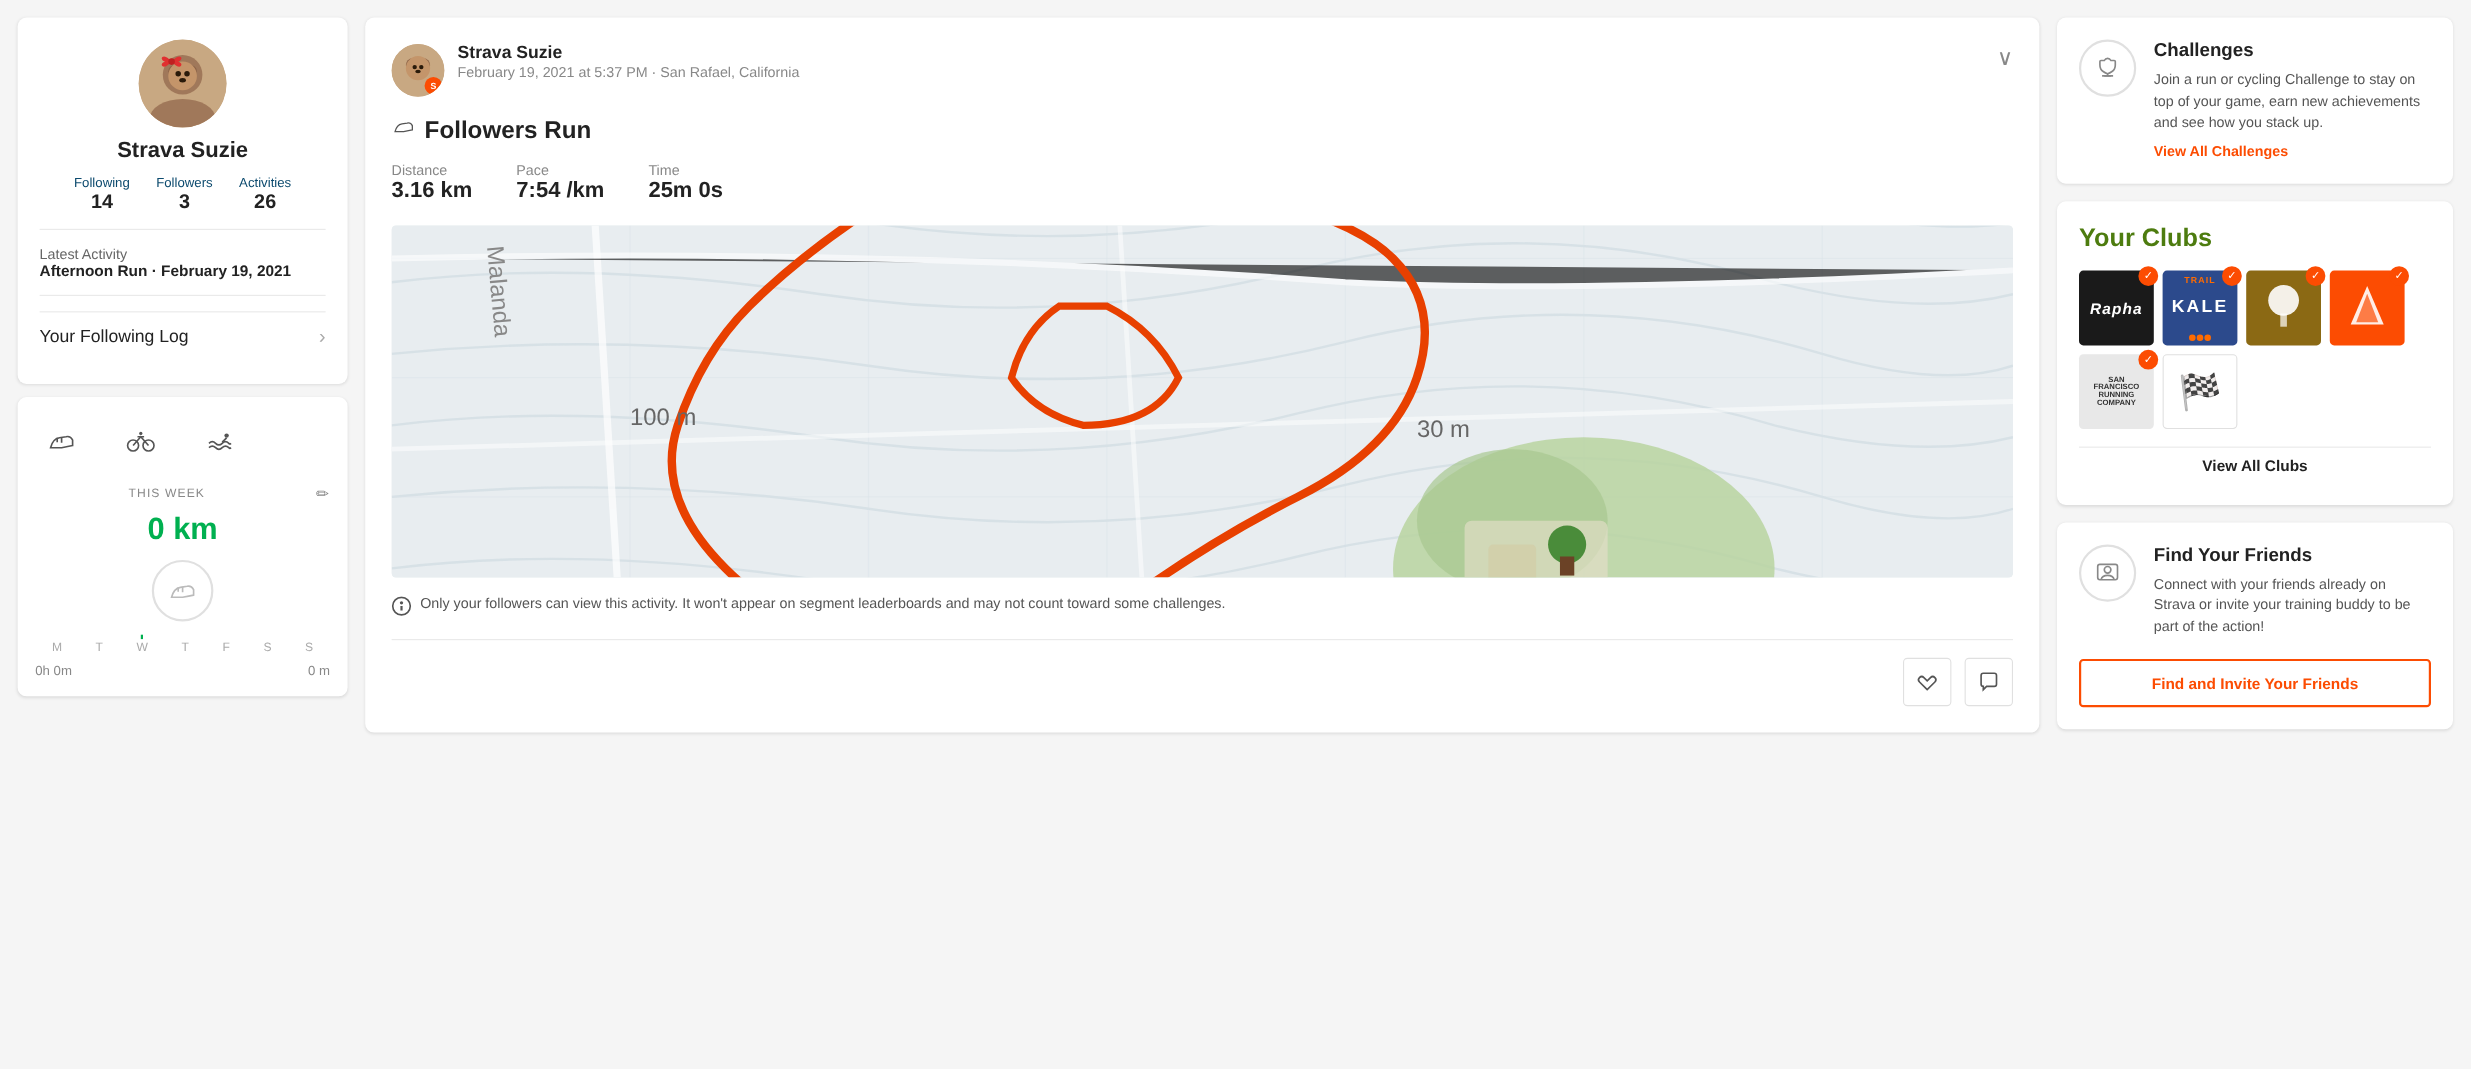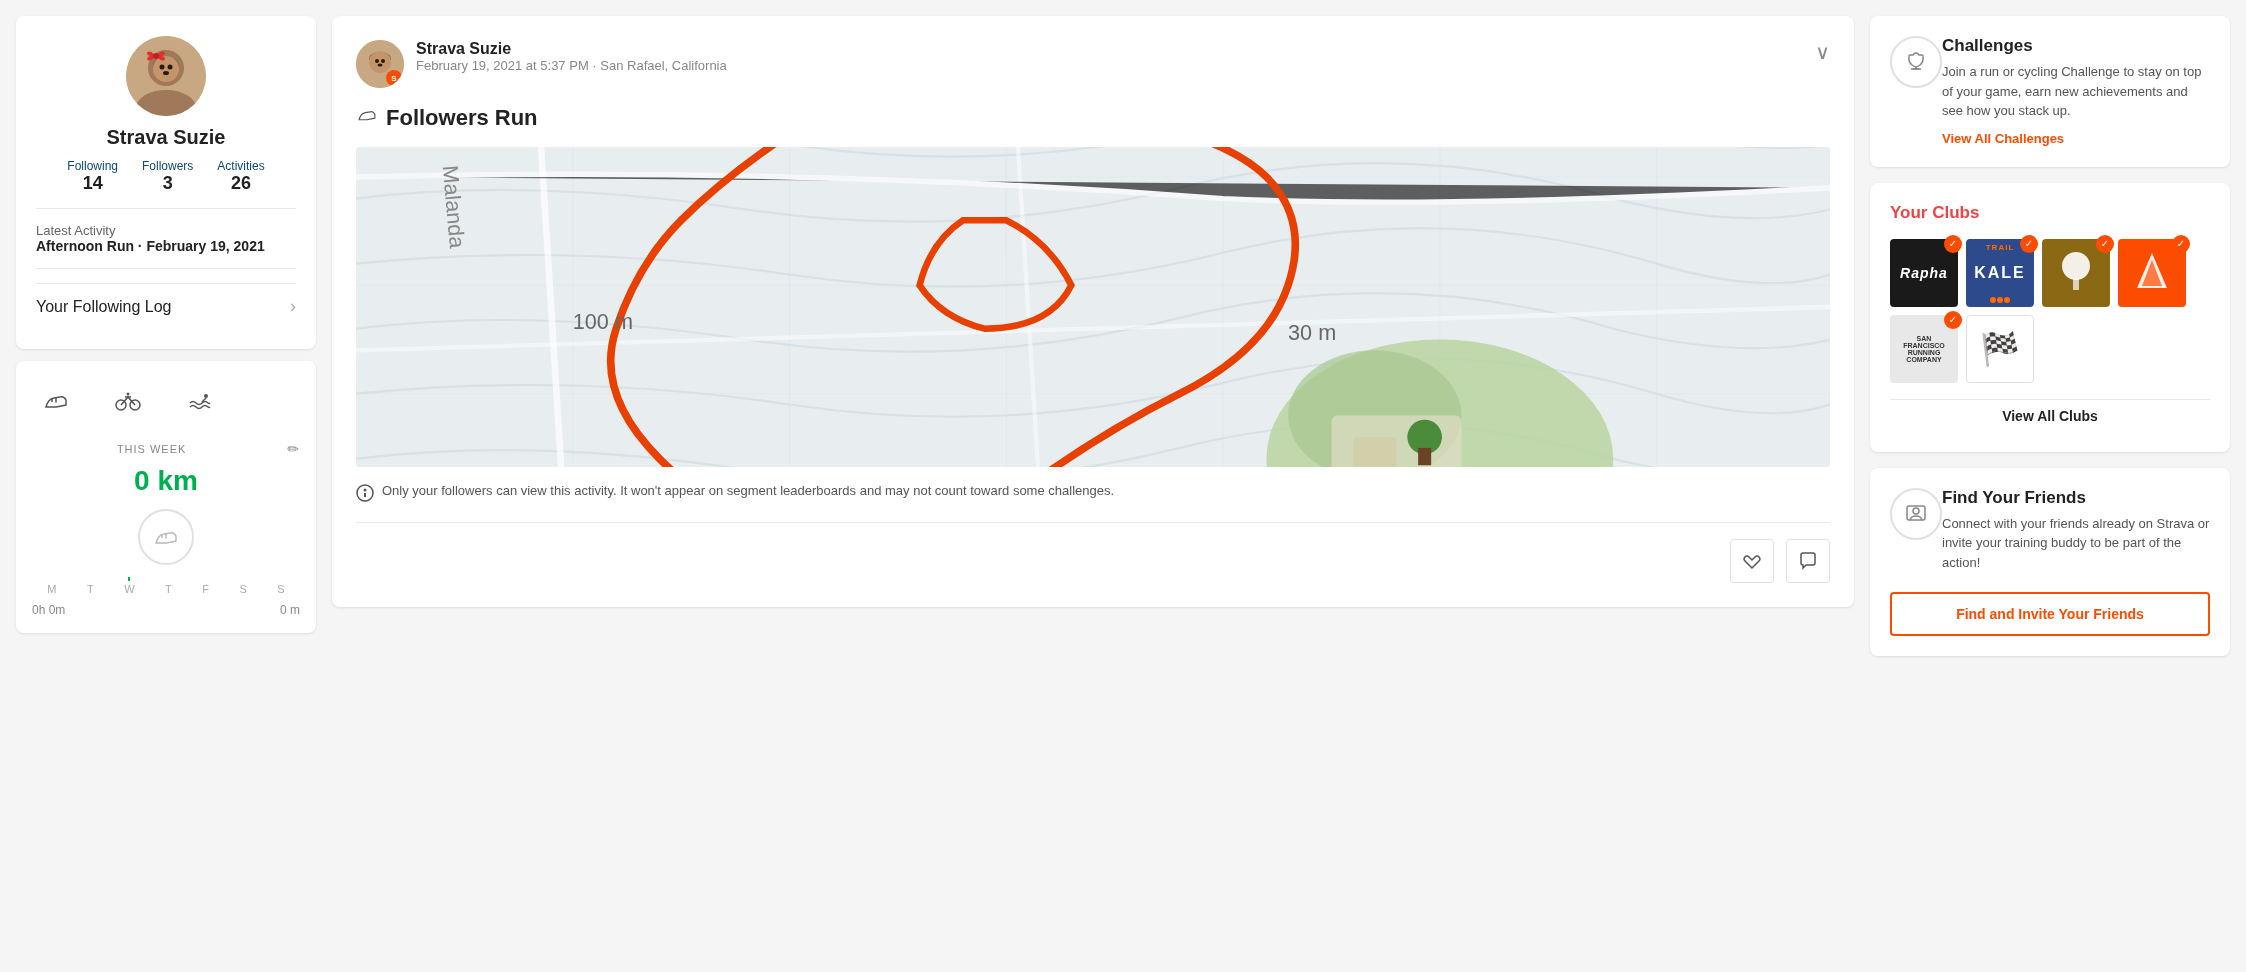--- a/index.html
+++ b/index.html
@@ -396,20 +396,21 @@
     .sidebar-widget {
       background: #fff;
       border-radius: 8px;
       padding: 20px;
       box-shadow: 0 1px 3px rgba(0,0,0,0.1);
     }
 
     .widget-row {
       display: flex;
       align-items: flex-start;
+      gap: 16px;
     }
 
     .widget-icon-circle {
       width: 52px;
       height: 52px;
       border-radius: 50%;
       border: 2px solid #e0e0e0;
       display: flex;
       align-items: center;
       justify-content: center;
@@ -446,23 +447,23 @@
 
     
     .clubs-section {
       background: #fff;
       border-radius: 8px;
       padding: 20px;
       box-shadow: 0 1px 3px rgba(0,0,0,0.1);
     }
 
     .clubs-title {
-      font-size: 17px;
-      font-weight: 700;
-      color: #ef4444;
+      font-size: 23px;
+      font-weight: 700;
+      color: #4d7c0f;
       margin-bottom: 16px;
     }
 
     .clubs-grid {
       display: flex;
       flex-wrap: wrap;
       gap: 8px;
       margin-bottom: 16px;
     }
 
@@ -783,20 +784,34 @@
       <div class="activity-title">
         <span class="activity-type-icon">
           
           <svg width="22" height="22" viewBox="0 0 28 28" fill="none" xmlns="http://www.w3.org/2000/svg">
             <path d="M4 20 Q6 12 12 11 L18 10 Q22 9 24 13 L24 18 Q20 19 14 20 Z" stroke="#555" stroke-width="1.5" fill="none"></path>
           </svg>
         </span>
         <span class="activity-name">Followers Run</span>
       </div>
 
+      <div class="activity-stats-row">
+        <div class="activity-stat">
+          <span class="activity-stat-label">Distance</span>
+          <span class="activity-stat-value">3.16 km</span>
+        </div>
+        <div class="activity-stat">
+          <span class="activity-stat-label">Pace</span>
+          <span class="activity-stat-value">7:54 /km</span>
+        </div>
+        <div class="activity-stat">
+          <span class="activity-stat-label">Time</span>
+          <span class="activity-stat-value">25m 0s</span>
+        </div>
+      </div>
 
       <div class="map-container map-bg">
         <svg class="map-svg" viewBox="0 0 680 320" xmlns="http://www.w3.org/2000/svg" preserveAspectRatio="xMidYMid slice">
 
           <rect width="680" height="320" fill="#e8edf0"></rect>
 
           <path d="M0 80 Q100 70 200 85 Q300 100 400 75 Q500 50 600 80 Q650 90 680 85" stroke="#ccd8e0" stroke-width="1" fill="none" opacity="0.6"></path>
           <path d="M0 110 Q80 100 180 115 Q280 130 380 105 Q480 80 580 110 Q640 125 680 115" stroke="#ccd8e0" stroke-width="1" fill="none" opacity="0.6"></path>
           <path d="M0 140 Q100 130 200 145 Q300 160 400 135 Q500 110 600 140 Q650 155 680 145" stroke="#ccd8e0" stroke-width="1" fill="none" opacity="0.6"></path>
           <path d="M0 170 Q80 160 180 175 Q280 190 380 165 Q480 140 580 170 Q640 185 680 175" stroke="#ccd8e0" stroke-width="1" fill="none" opacity="0.6"></path>

